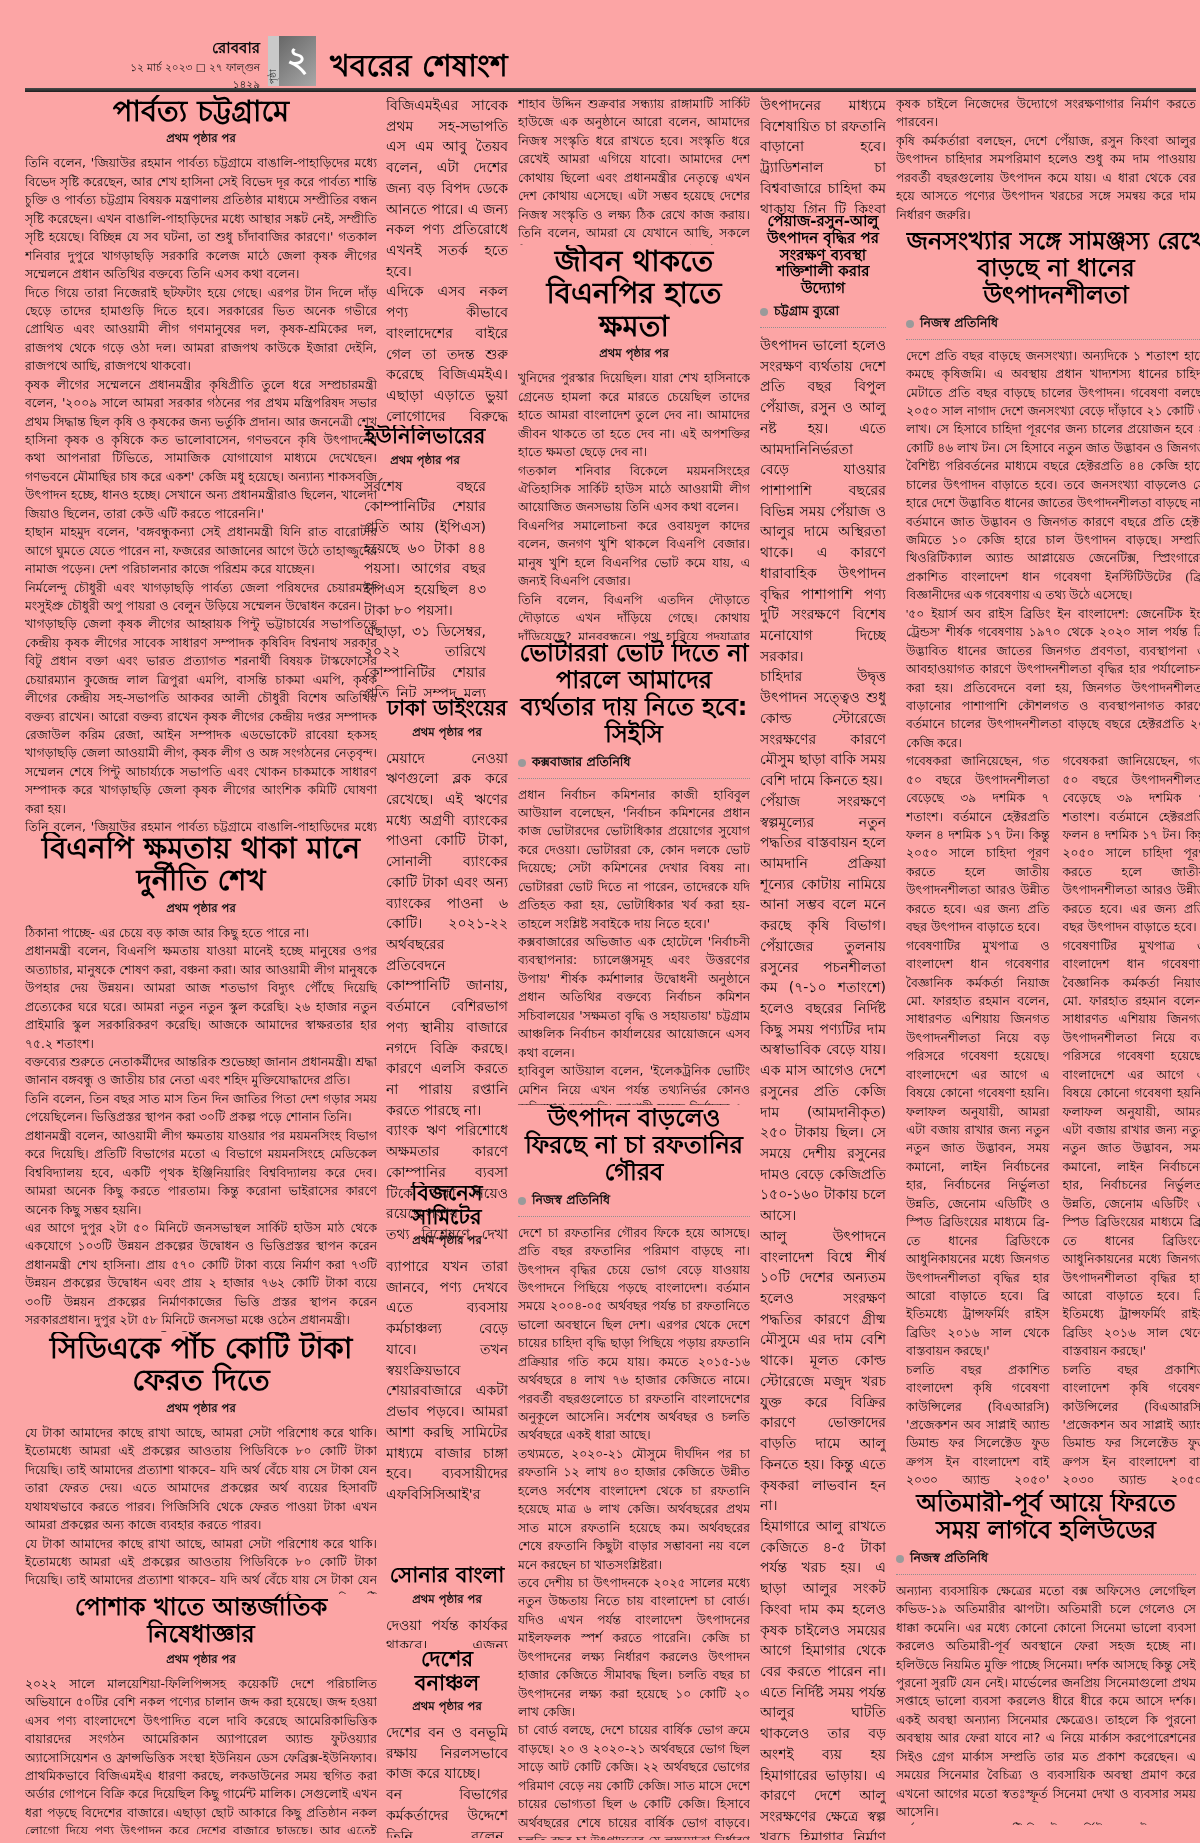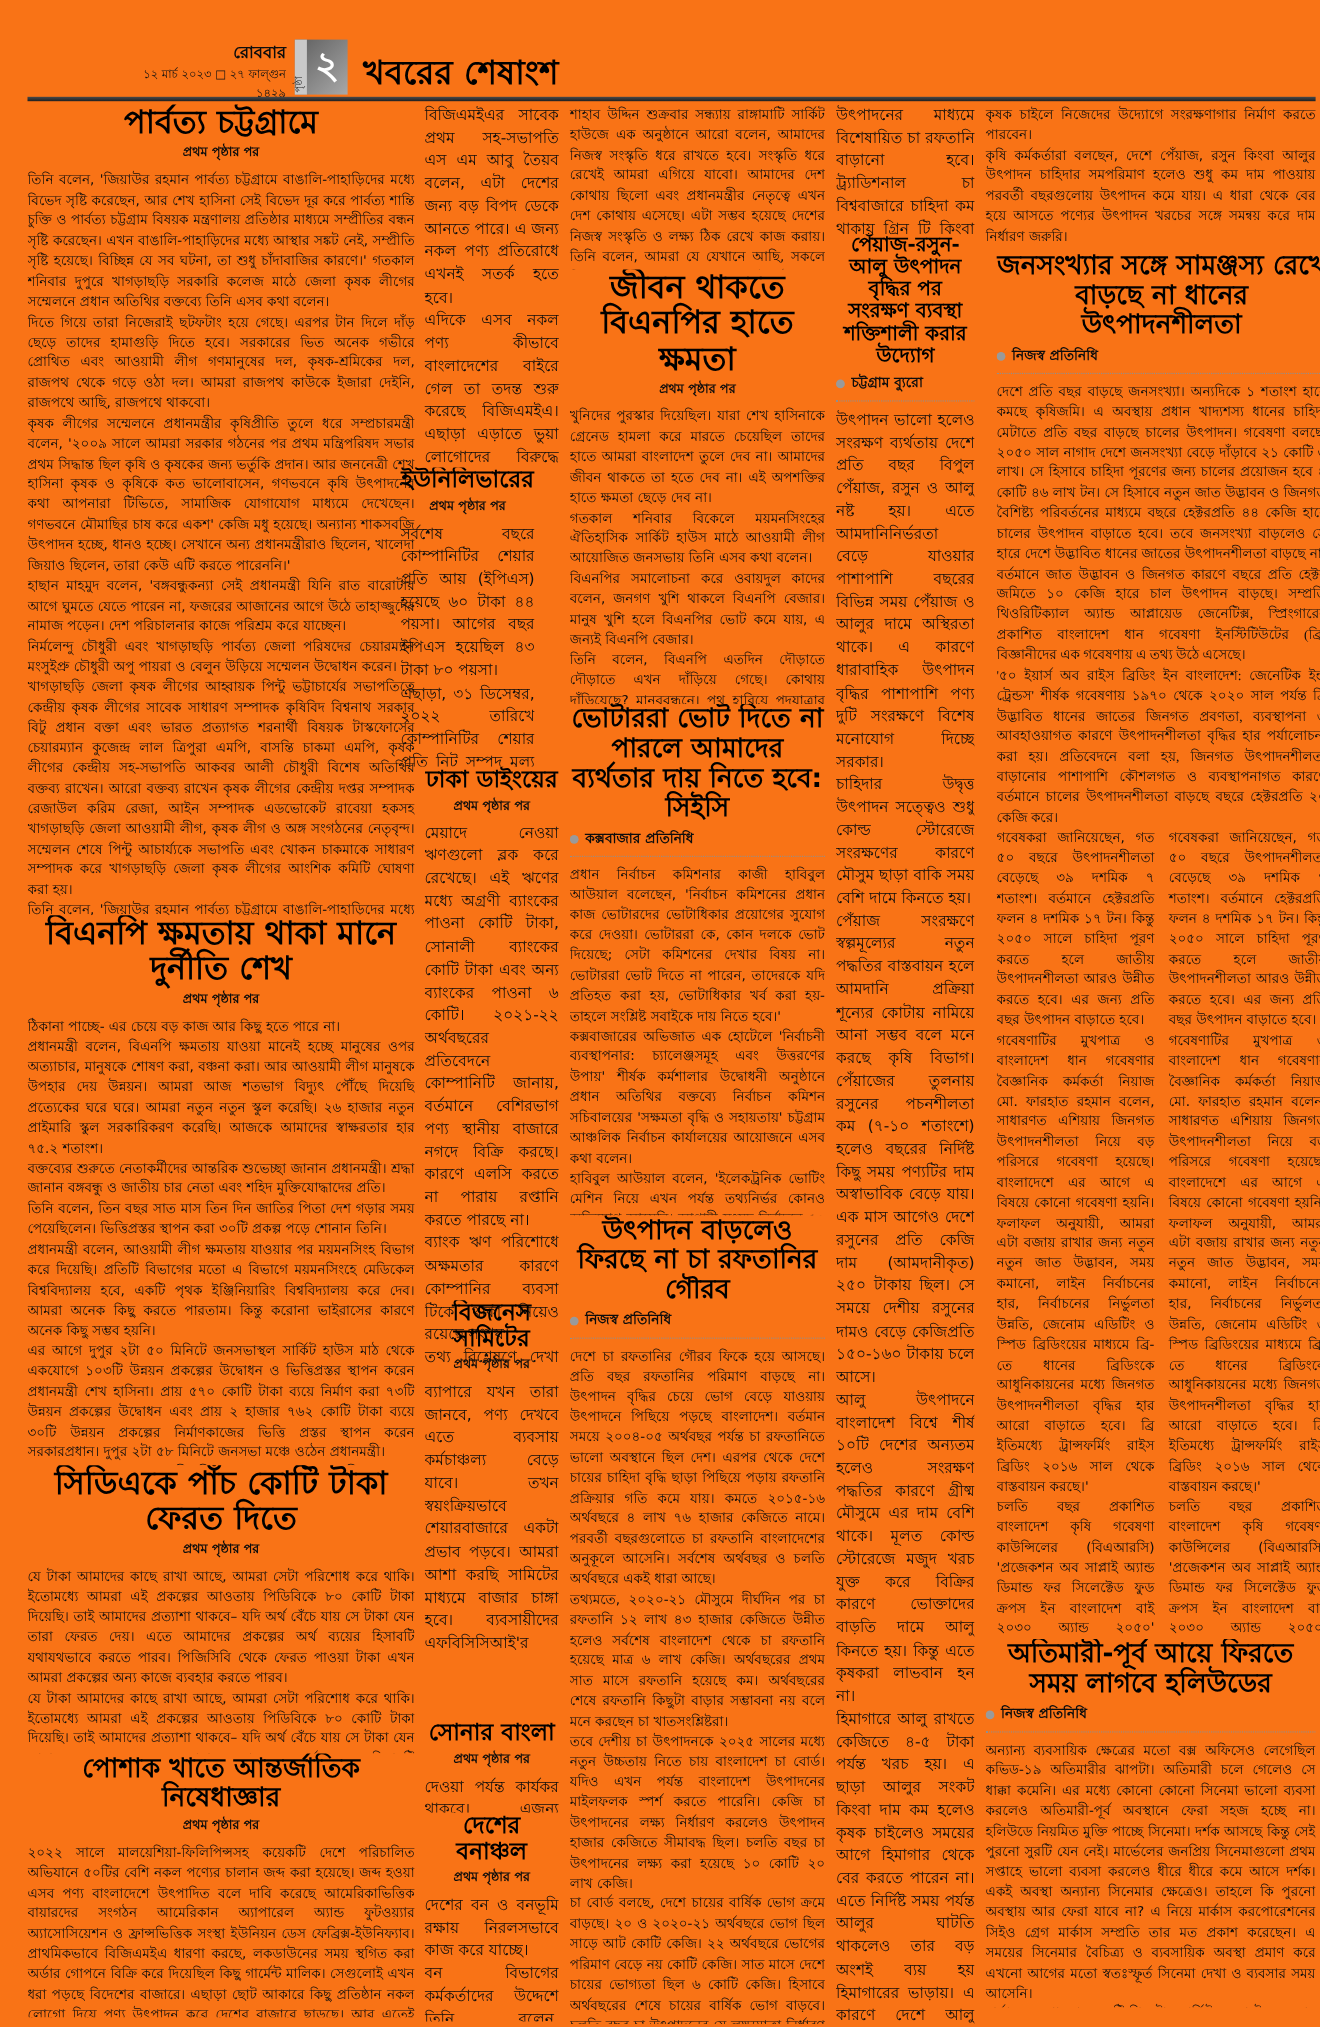--- a/index.html
+++ b/index.html
@@ -1,16 +1,16 @@
 <!DOCTYPE html>
 <html lang="bn"><head>
 <meta charset="utf-8">
 <style>
   html,body{margin:0;padding:0;background:#e9e9e9;}
-  #sheet{position:relative;width:1200px;height:1843px;background:#f97316;margin:0 auto;
+  #sheet{position:relative;width:1200px;height:1843px;background:#fca5a5;margin:0 auto;
          font-family:"DejaVu Sans","Liberation Sans",sans-serif;color:#0d0d0d;overflow:hidden;}
   
   #masthead{position:absolute;left:0;top:0;width:1200px;height:88px;}
   #dateblock{position:absolute;right:940px;top:40px;width:160px;text-align:right;}
   #weekday{font-size:15px;font-weight:bold;line-height:1.1;}
   #dateline{font-size:10.5px;margin-top:3px;color:#111;}
   #pagebox{position:absolute;left:268px;top:36px;width:48px;height:50px;
            background:linear-gradient(135deg,#5f5f5f,#a8a8a8);display:flex;align-items:center;}
   #pageword{writing-mode:vertical-rl;transform:rotate(180deg);font-size:9px;color:#1c1c1c;
             line-height:1;padding:2px 1px;background:#c9c9c9;height:100%;box-sizing:border-box;}
@@ -20,21 +20,21 @@
   #brandtag{font-size:9px;letter-spacing:1px;color:#222;font-weight:bold;}
   #brandname{font-size:40px;font-weight:800;color:#000;line-height:1.05;margin-top:1px;}
   #headrule{position:absolute;left:25px;top:88px;width:1171px;height:4px;
             background:linear-gradient(#4a4a4a,#1f1f1f);}
   
   .art{position:absolute;display:flex;flex-direction:column;overflow:hidden;}
   .hl{font-weight:800;text-align:center;color:#000;margin:0 0 2px 0;line-height:1.12;}
   .hl-xl{font-size:29px;}
   .hl-lg{font-size:24px;}
   .hl-md{font-size:21px;}
-  .hl-sm{font-size:18px;}
+  .hl-sm{font-size:15px;}
   .cont{font-size:11.5px;font-weight:bold;text-align:center;margin:1px 0 5px 0;}
   .byline{font-size:12.5px;font-weight:bold;display:flex;align-items:center;gap:6px;margin:3px 0 2px 0;}
   .byline .dot{width:8px;height:8px;border-radius:50%;background:#9a9a9a;flex:0 0 auto;}
   .dotrule{border-top:1px dotted #8f8f8f;margin:3px 0 7px 0;}
   .body{flex:1;overflow:hidden;font-size:12.3px;line-height:1.5;text-align:justify;
         white-space:pre-line;}
   .body.small{font-size:14px;line-height:1.48;}
   .cols2{column-count:2;column-gap:13px;}
   
   #art-parbatya   {left:25px;  top:95px;   width:352px; height:737px;}

